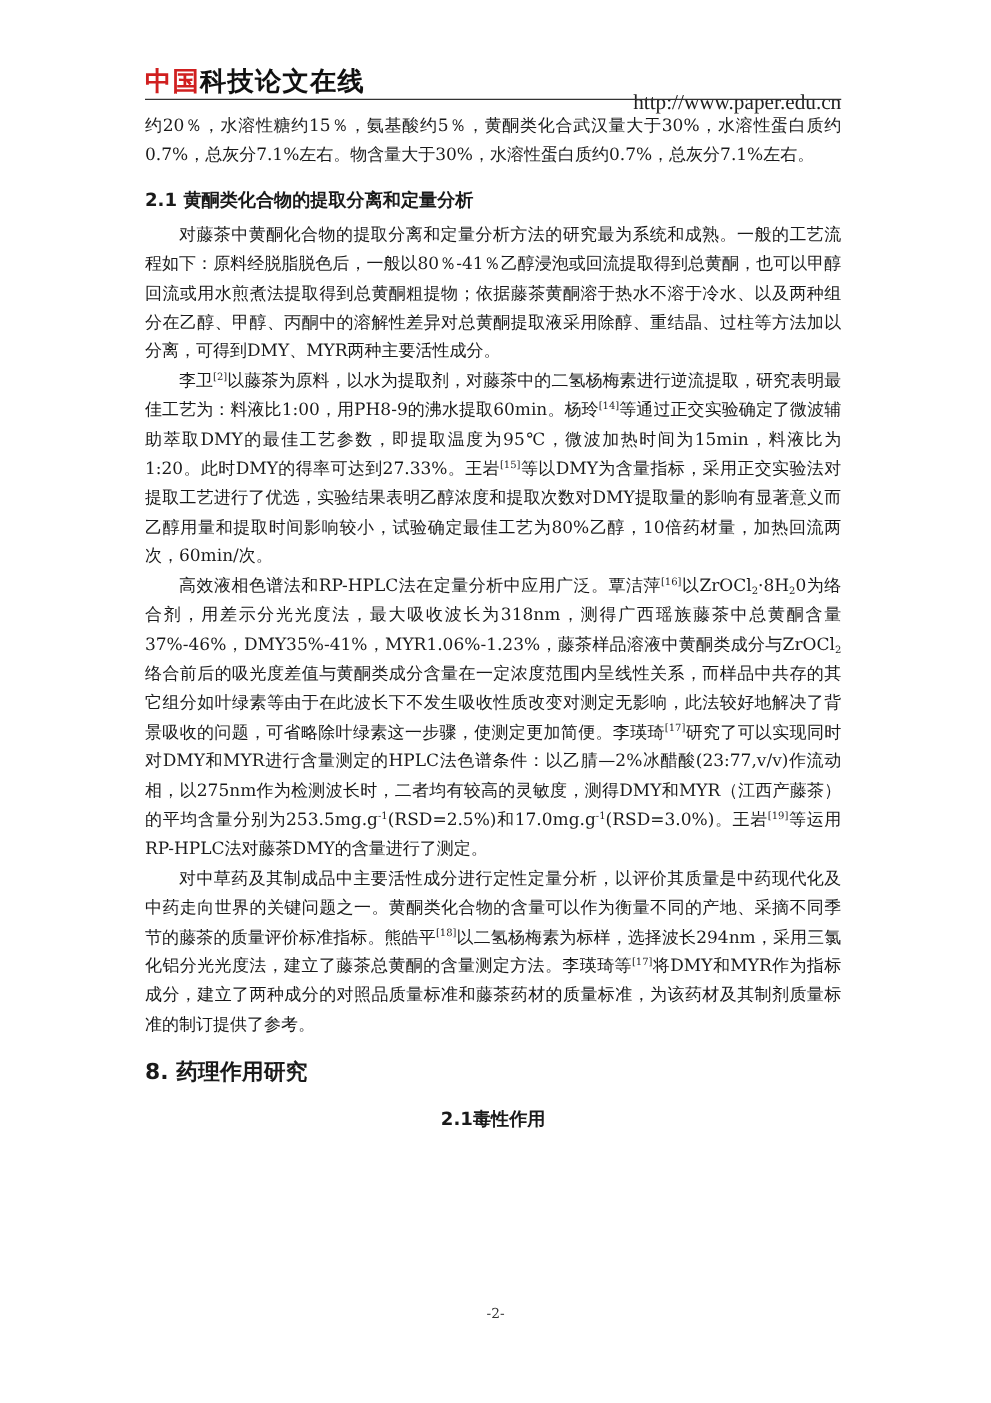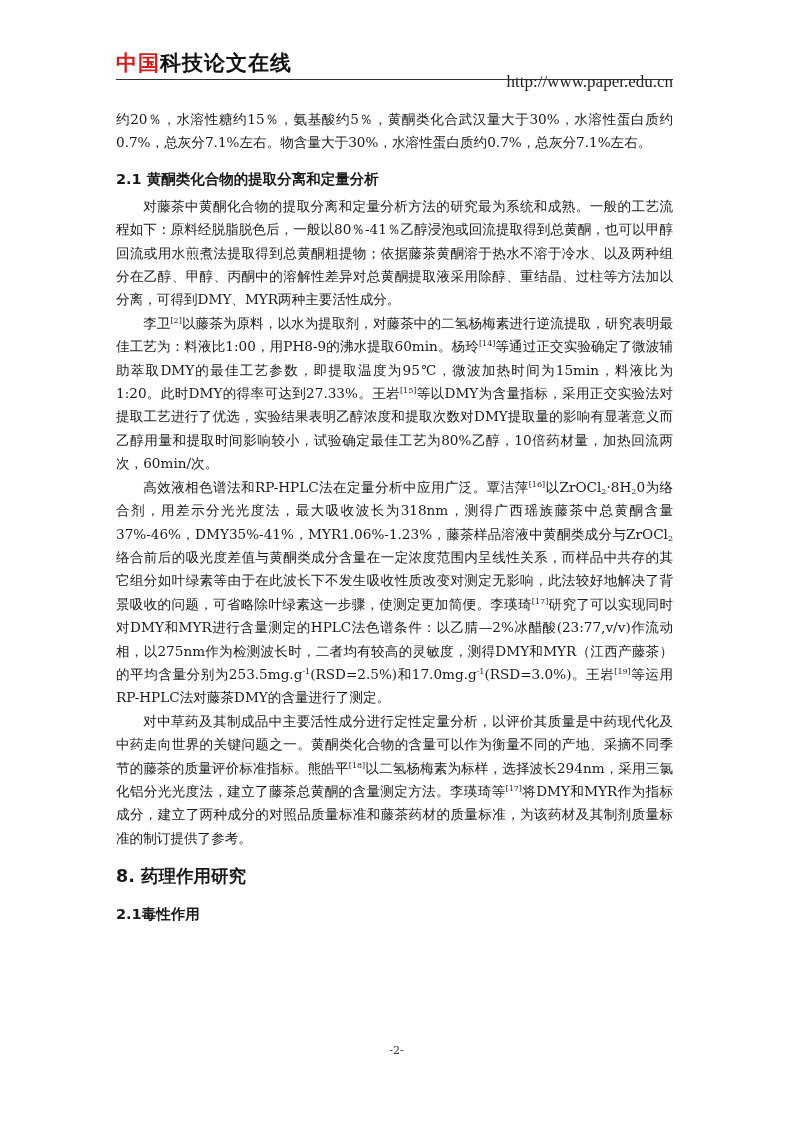--- a/index.html
+++ b/index.html
@@ -1,26 +1,26 @@
 <!DOCTYPE html>
 <html><head>
 <meta charset="utf-8">
 <style>
   html, body { margin: 0; padding: 0; background: #ffffff; }
   body { width: 793px; height: 1122px; position: relative; overflow: hidden;
          font-family: "DejaVu Serif", "Liberation Serif", serif; color: #1a1a1a; }
   .header { position: absolute; left: 116px; top: 52px; width: 557px; height: 26px; }
-  .logo { position: absolute; left: 0; top: 0; font-family: Liberation Mono, monospace;
+  .logo { position: absolute; left: 0; top: 0; font-family: Liberation Serif, serif;
           font-weight: bold; font-size: 21px; letter-spacing: 1px; line-height: 26px; color: #111; }
   .logo .red { color: #d01f1f; }
   .url { position: absolute; right: 0; top: 20px; font-family: "Liberation Serif", serif;
          font-size: 17px; color: #222; }
   .rule { position: absolute; left: 116px; top: 79px; width: 557px; height: 0;
           border-top: 1.5px solid #333; }
-  .content { position: absolute; left: 116px; top: 108px; width: 557px; }
+  .content { position: absolute; left: 116px; top: 90px; width: 557px; }
   p { margin: 0; font-size: 13.6px; line-height: 23.4px; text-align: justify; }
   p.indent { text-indent: 2em; }
   h3 { margin: 0; font-family: "DejaVu Sans", sans-serif; font-weight: bold; font-size: 14.5px; line-height: 24px; }
   h2 { margin: 0; font-family: "DejaVu Sans", sans-serif; font-weight: bold; font-size: 17.5px; line-height: 28px; }
   sup { font-size: 8px; line-height: 0; vertical-align: 5px; }
   sub { font-size: 8px; line-height: 0; vertical-align: -2px; }
   .page-num { position: absolute; left: 0; width: 793px; top: 1044px; text-align: center;
               font-size: 11px; color: #333; }
 </style>
 </head>
@@ -39,16 +39,16 @@
 
   <h3 style="margin-top:12px; margin-bottom:4px;">2.1  黄酮类化合物的提取分离和定量分析</h3>
   <p class="indent">对藤茶中黄酮化合物的提取分离和定量分析方法的研究最为系统和成熟。一般的工艺流程如下：原料经脱脂脱色后，一般以80％-41％乙醇浸泡或回流提取得到总黄酮，也可以甲醇回流或用水煎煮法提取得到总黄酮粗提物；依据藤茶黄酮溶于热水不溶于冷水、以及两种组分在乙醇、甲醇、丙酮中的溶解性差异对总黄酮提取液采用除醇、重结晶、过柱等方法加以分离，可得到DMY、MYR两种主要活性成分。</p>
   <p class="indent"><span>李卫</span><sup>[2]</sup><span>以藤茶为原料，以水为提取剂，对藤茶中的二氢杨梅素进行逆流提取，研究表明最佳工艺为：料液比1:00，用PH8-9的沸水提取60min。杨玲</span><sup>[14]</sup><span>等通过正交实验确定了微波辅助萃取DMY的最佳工艺参数，即提取温度为95℃，微波加热时间为15min，料液比为1:20。此时DMY的得率可达到27.33%。王岩</span><sup>[15]</sup><span>等以DMY为含量指标，采用正交实验法对提取工艺进行了优选，实验结果表明乙醇浓度和提取次数对DMY提取量的影响有显著意义而乙醇用量和提取时间影响较小，试验确定最佳工艺为80%乙醇，10倍药材量，加热回流两次，60min/次。</span></p>
   <p class="indent"><span>高效液相色谱法和RP-HPLC法在定量分析中应用广泛。覃洁萍</span><sup>[16]</sup><span>以ZrOCl</span><sub>2</sub><span>·8H</span><sub>2</sub><span>0为络合剂，用差示分光光度法，最大吸收波长为318nm，测得广西瑶族藤茶中总黄酮含量37%-46%，DMY35%-41%，MYR1.06%-1.23%，藤茶样品溶液中黄酮类成分与ZrOCl</span><sub>2</sub><span>络合前后的吸光度差值与黄酮类成分含量在一定浓度范围内呈线性关系，而样品中共存的其它组分如叶绿素等由于在此波长下不发生吸收性质改变对测定无影响，此法较好地解决了背景吸收的问题，可省略除叶绿素这一步骤，使测定更加简便。李瑛琦</span><sup>[17]</sup><span>研究了可以实现同时对DMY和MYR进行含量测定的HPLC法色谱条件：以乙腈—2%冰醋酸(23:77,v/v)作流动相，以275nm作为检测波长时，二者均有较高的灵敏度，测得DMY和MYR（江西产藤茶）的平均含量分别为253.5mg.g</span><sup>-1</sup><span>(RSD=2.5%)和17.0mg.g</span><sup>-1</sup><span>(RSD=3.0%)。王岩</span><sup>[19]</sup><span>等运用RP-HPLC法对藤茶DMY的含量进行了测定。</span></p>
 
   <p class="indent"><span>对中草药及其制成品中主要活性成分进行定性定量分析，以评价其质量是中药现代化及中药走向世界的关键问题之一。黄酮类化合物的含量可以作为衡量不同的产地、采摘不同季节的藤茶的质量评价标准指标。熊皓平</span><sup>[18]</sup><span>以二氢杨梅素为标样，选择波长294nm，采用三氯化铝分光光度法，建立了藤茶总黄酮的含量测定方法。李瑛琦等</span><sup>[17]</sup><span>将DMY和MYR作为指标成分，建立了两种成分的对照品质量标准和藤茶药材的质量标准，为该药材及其制剂质量标准的制订提供了参考。</span></p>
 
   <h2 style="margin-top:12px; margin-bottom:4px;">8.  药理作用研究</h2>
 
-  <h3 style="margin-top:12px;">2.1毒性作用</h3>
+  <h3 style="margin-top:12px;text-align:center;">2.1毒性作用</h3>
 </div>
 
 <div class="page-num">-2-</div>
 
 </body></html>

